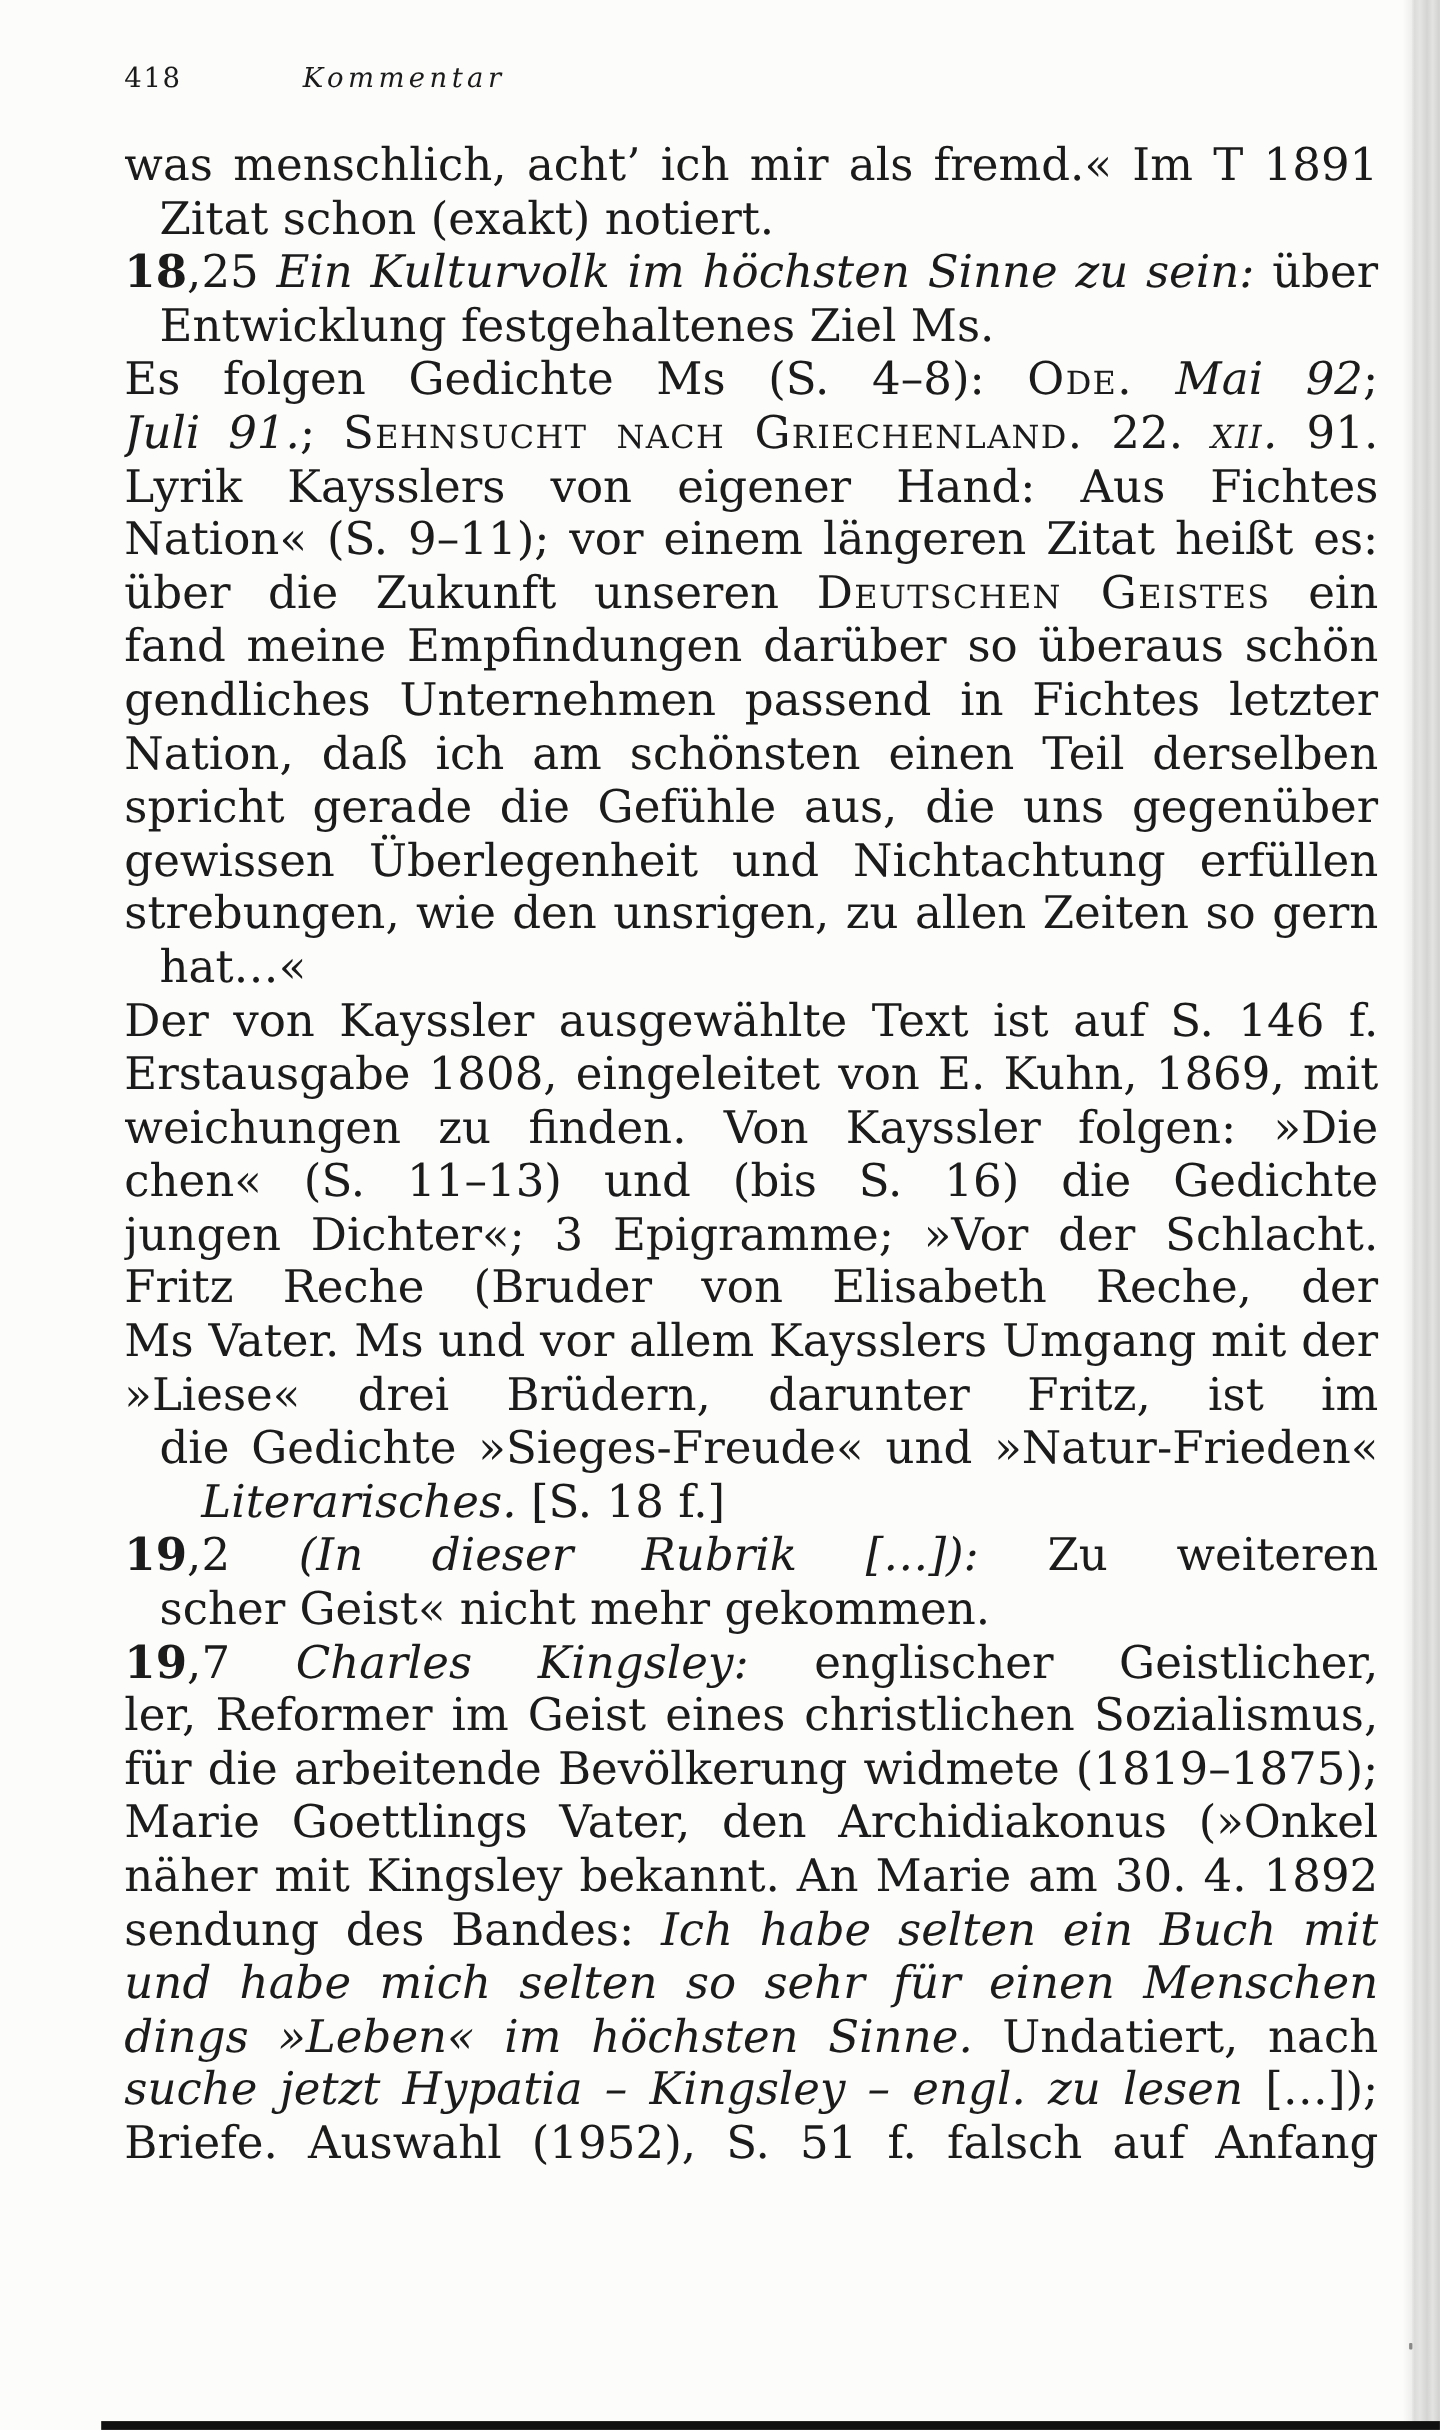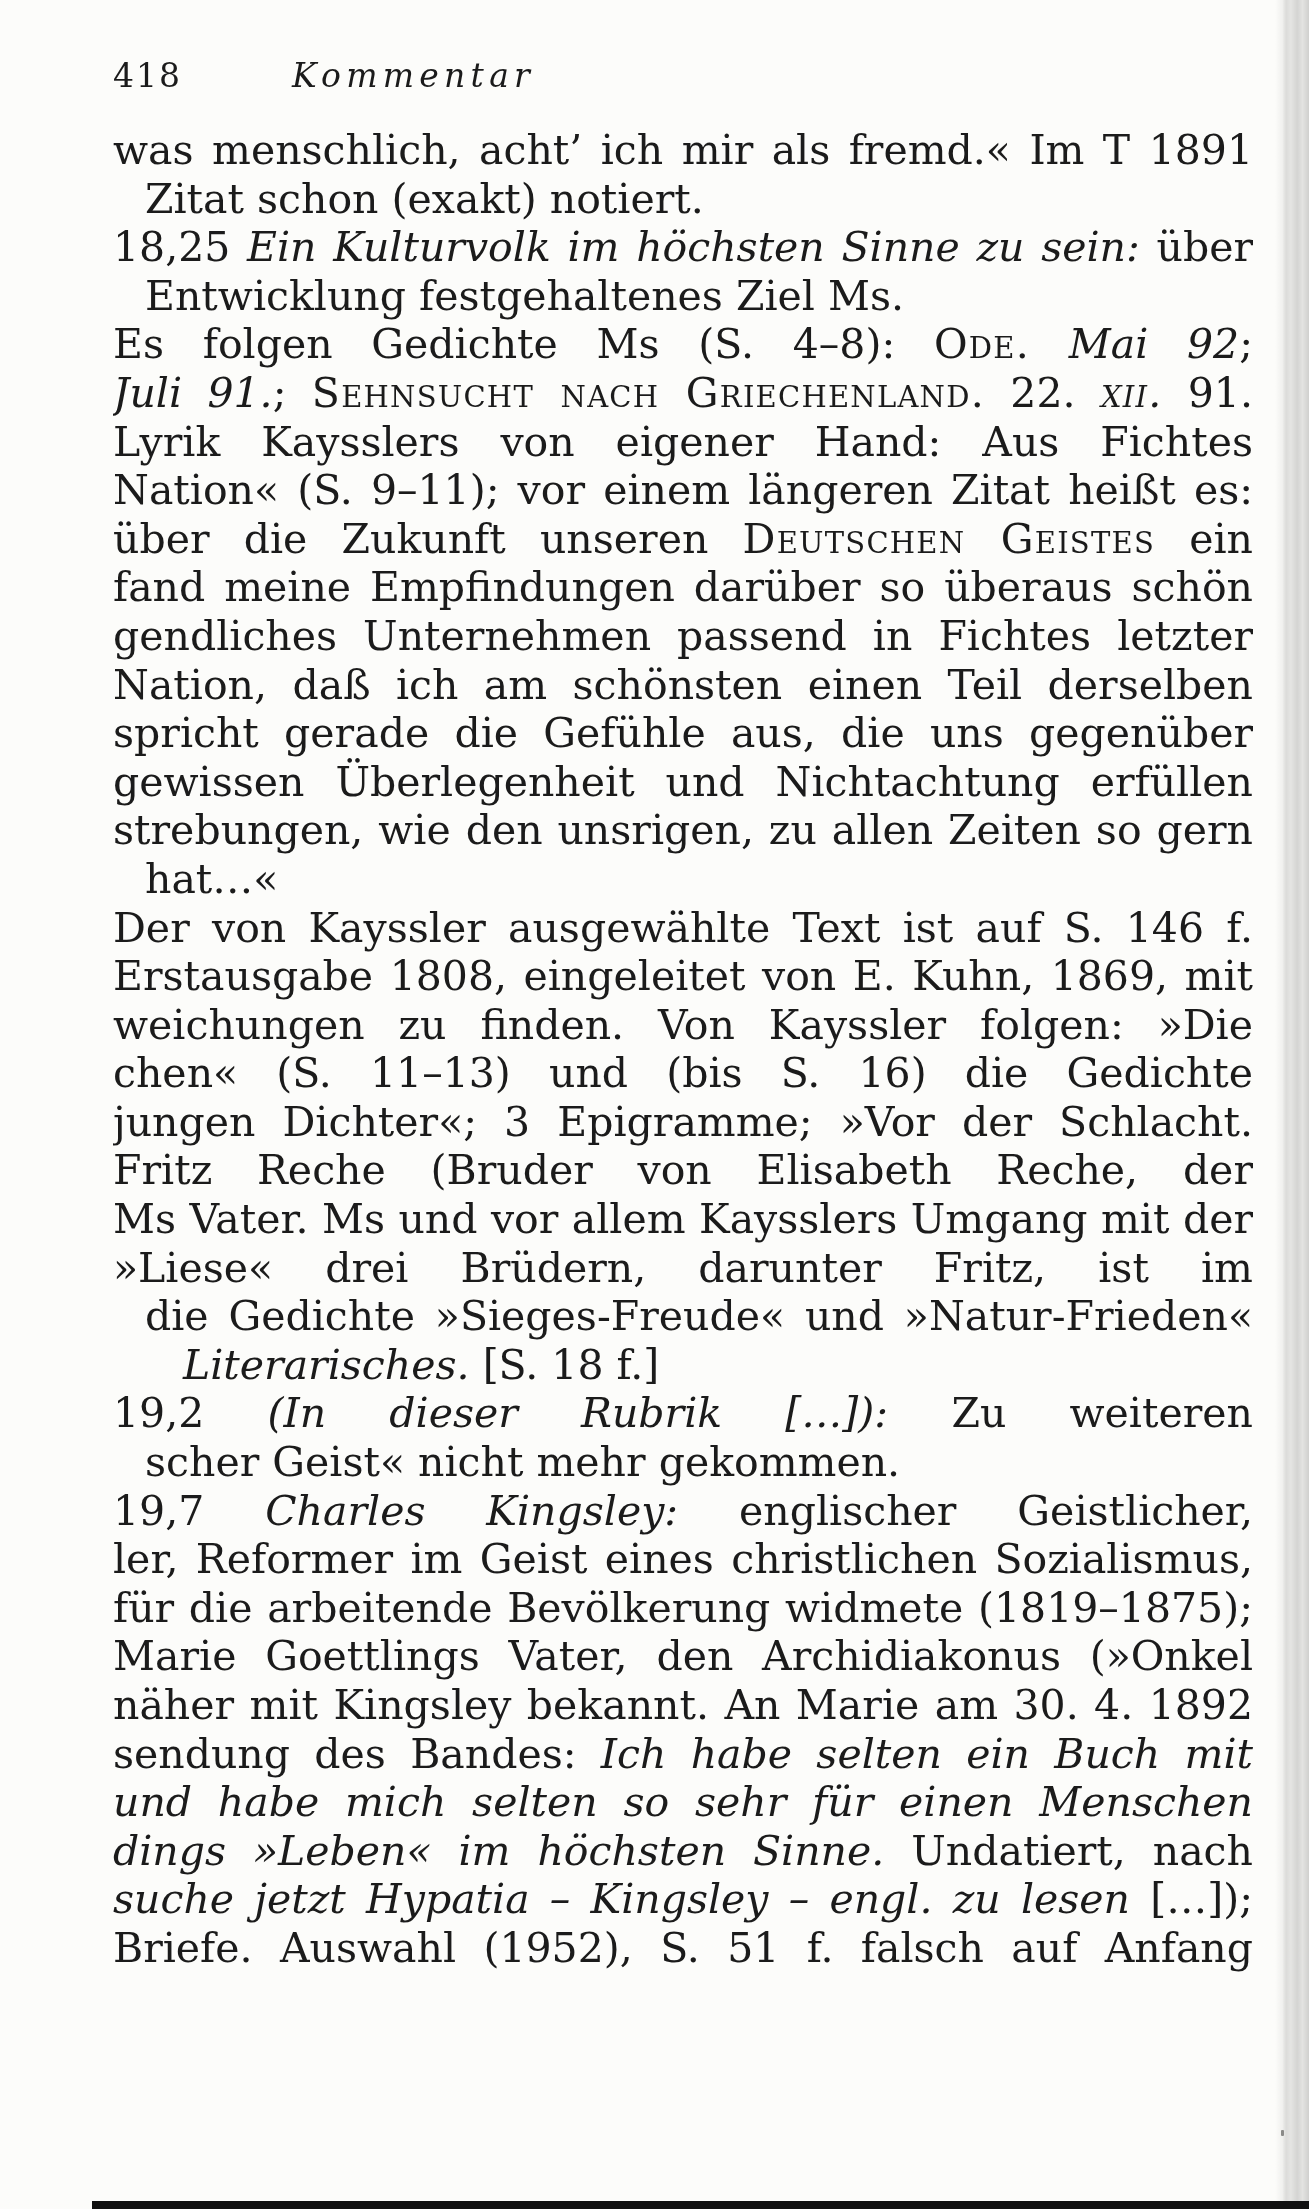--- a/index.html
+++ b/index.html
@@ -24,40 +24,40 @@
     background:linear-gradient(90deg,rgba(0,0,0,0) ,rgba(0,0,0,0.05));
   }
   .bottom-bar{
     position:absolute;left:92px;right:0;bottom:0;height:8px;background:#101010;
   }
   .speck{
     position:absolute;left:1281px;top:2130px;width:3px;height:6px;background:#8a8a88;border-radius:1px;
   }
   .header{
     position:absolute;top:56px;left:113px;width:1140px;
-    font-size:33px;letter-spacing:0.02em;white-space:nowrap;
+    font-size:25px;letter-spacing:0.02em;white-space:nowrap;
   }
   .pageno{display:inline-block;letter-spacing:0.06em;}
   .runtitle{
     display:inline-block;margin-left:110px;font-style:italic;letter-spacing:0.16em;
   }
   .textblock{
     position:absolute;top:126px;left:113px;width:1140px;
     font-size:41px;
   }
   .line{
     height:48.6px;line-height:48.6px;overflow:hidden;
     text-align:justify;text-align-last:justify;
     white-space:normal;
   }
   .line.end{text-align-last:left;margin-left:32px;}
   .line.indent{padding-left:38px;}
   .r{font-style:normal;font-weight:normal;}
   .i{font-style:italic;}
-  .b{font-weight:normal;}
+  .b{font-weight:bold;}
   .sc{font-variant:small-caps;letter-spacing:0.03em;}
   .isc{font-variant:small-caps;font-style:italic;letter-spacing:0.03em;}
 </style>
 </head>
 <body>
 
 <div class="header">
   <span class="pageno">418</span><span class="runtitle">Kommentar</span>
 </div>
 

